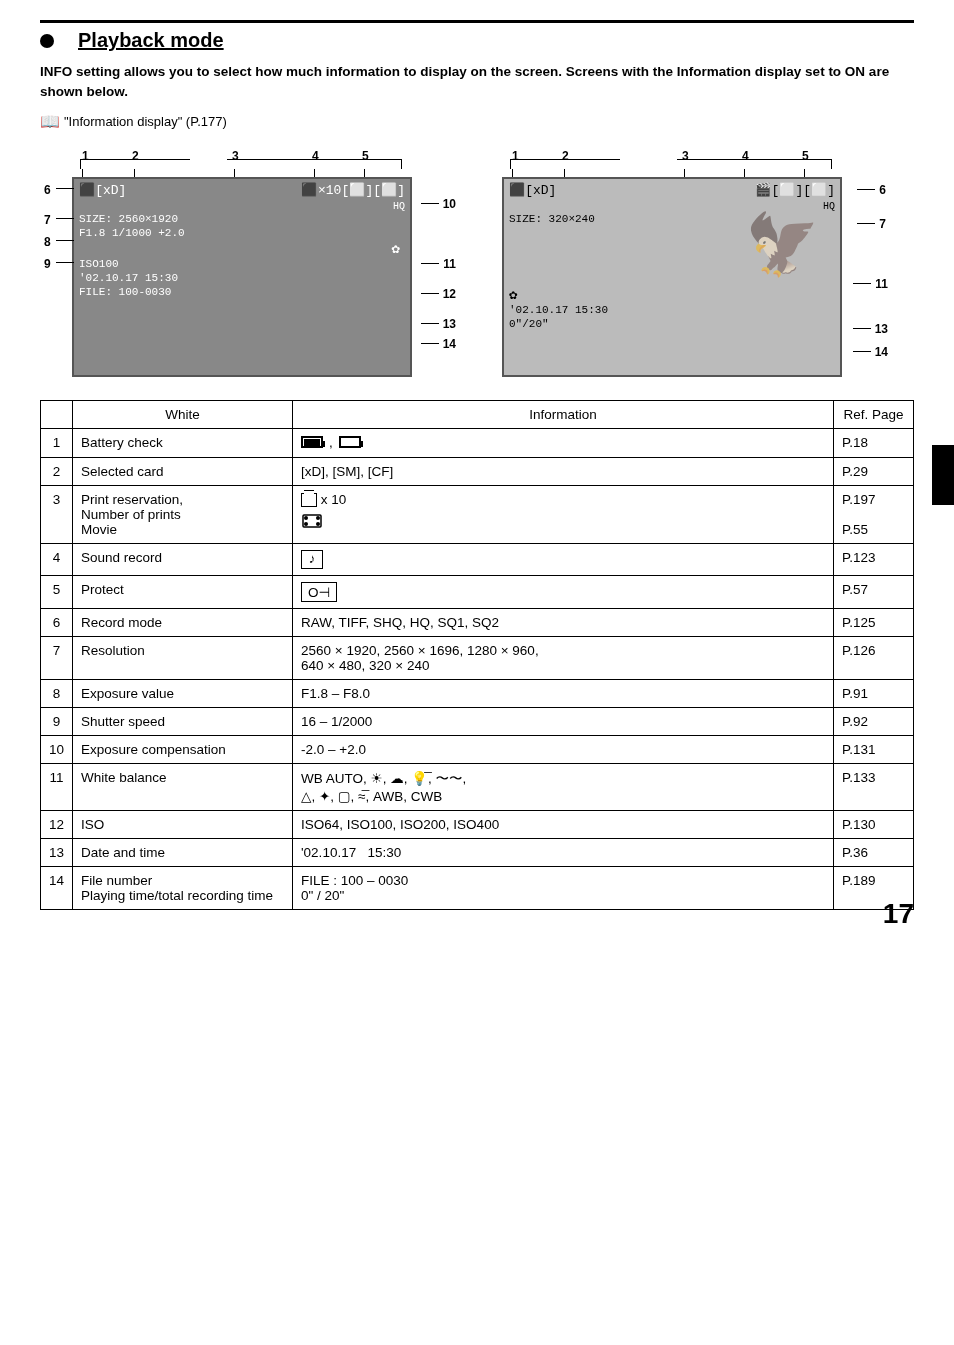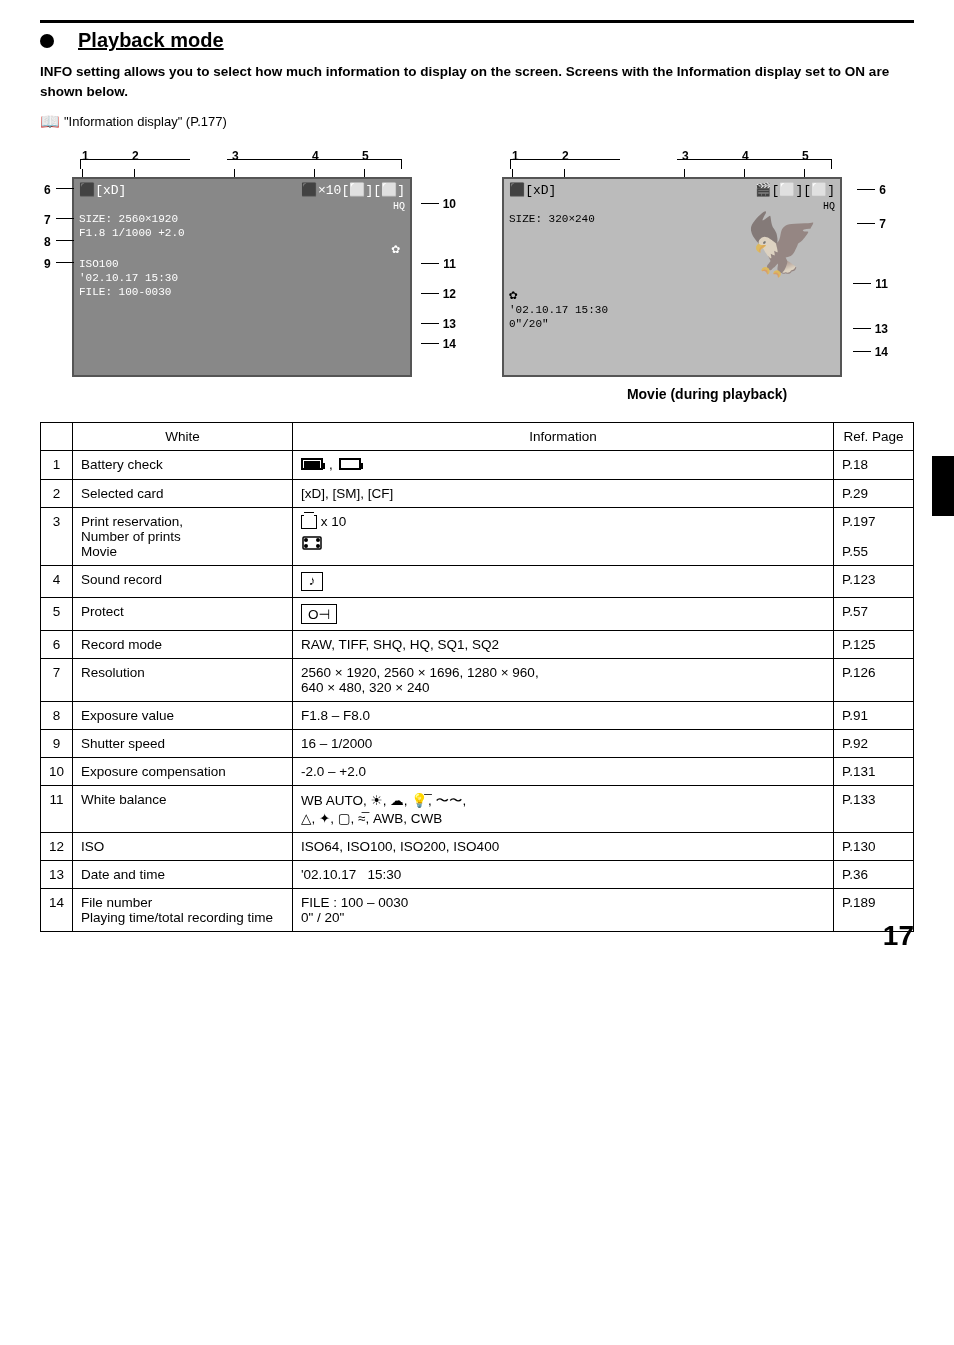--- a/index.html
+++ b/index.html
@@ -326,21 +326,20 @@
               <span>13</span>
             </div>
         </div>
         <div style="position:absolute; top:168px; right:-46px; font-size:12px; font-weight:bold;">
           <div style="display:flex; align-items:center; gap:4px;">
               <span style="width:18px; height:1px; background:#000; display:inline-block;"></span>
               <span>14</span>
             </div>
         </div>
       </div>
-      <div class="diagram-caption" style="margin-left:10px;">Movie (during playback)</div>
     </div>
 
   </div>
 
   <table class="info-table">
     <thead>
       <tr>
         <th class="col-num"></th>
         <th class="col-item">White</th>
         <th>Information</th>

